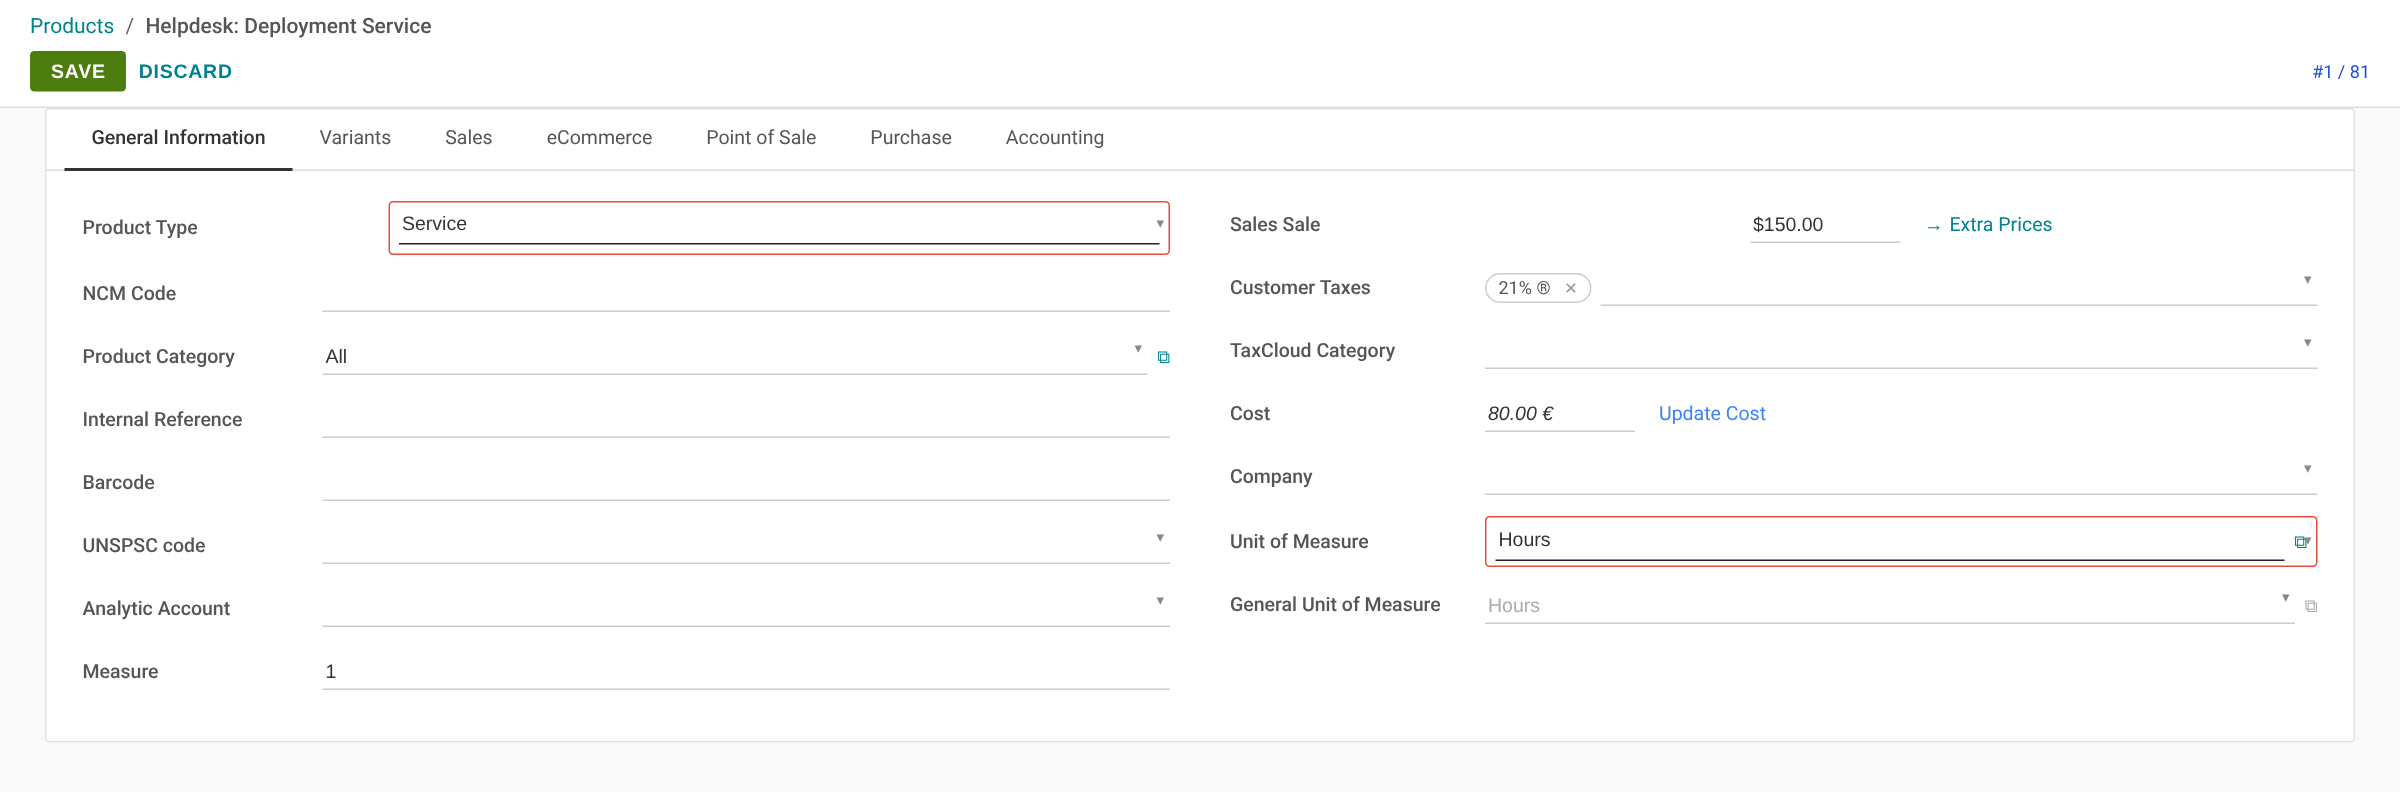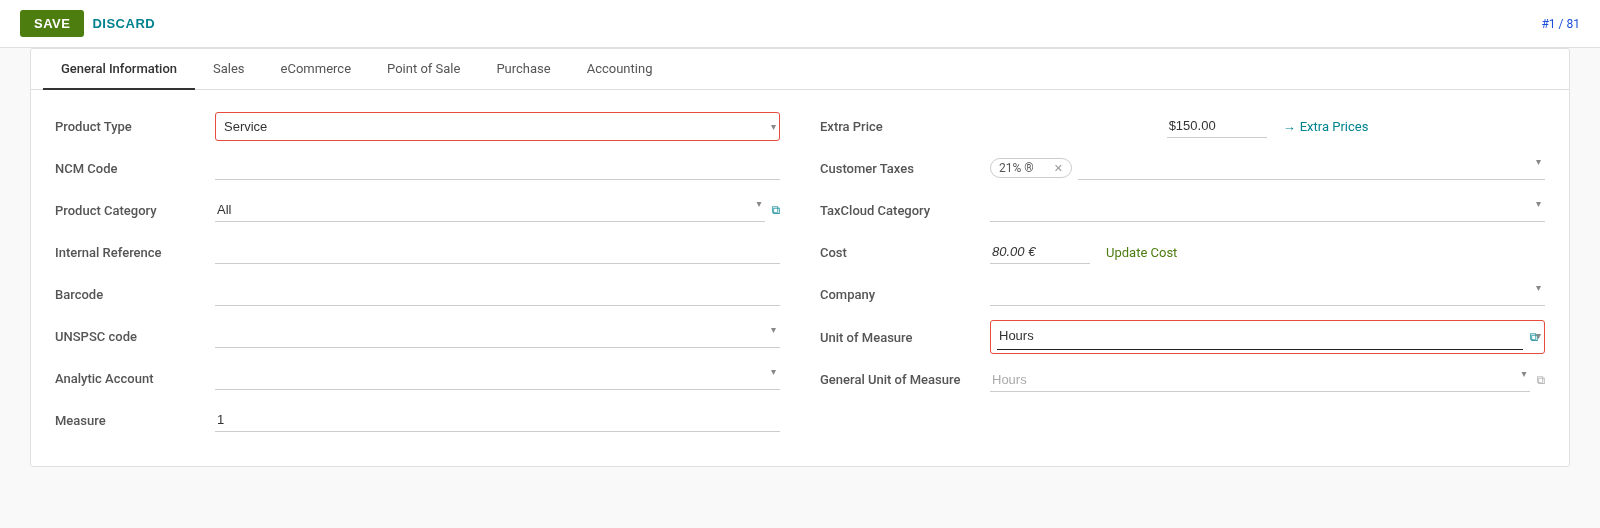--- a/index.html
+++ b/index.html
@@ -165,70 +165,76 @@
     }
     .tax-badge {
       display: inline-flex;
       align-items: flex-end;
       background: #fff;
       border: 1px solid #ccc;
       border-radius: 12px;
       padding: 2px 8px;
       font-size: 12px;
       color: #555;
-      gap: 20px;
+      gap: 9px;
     }
     .tax-badge .remove-x {
       color: #999;
       cursor: pointer;
       font-size: 11px;
     }
     .update-cost-link {
-      color: #4d7c0f;
+      color: #3b82f6;
       cursor: pointer;
       font-size: 13px;
       margin-left: 16px;
     }
     .uom-row {
       border: 1.5px solid #e74c3c;
       border-radius: 3px;
       padding: 3px 6px;
     }
   </style>
 </head>
 <body>
 
 <div class="top-bar">
+  <div class="breadcrumb">
+    <span style="color:#00838f;cursor:pointer;">Products</span>
+    <span class="sep">/</span>
+    <span class="current">Helpdesk: Deployment Service</span>
+  </div>
   <div class="toolbar">
     <div class="toolbar-left">
       <button class="btn-save">SAVE</button>
       <button class="btn-discard">DISCARD</button>
     </div>
     <div class="record-nav">#1 / 81</div>
   </div>
 </div>
 
 <div class="content-area">
   <div class="tabs">
     <div class="tab active">General Information</div>
+    <div class="tab">Variants</div>
     <div class="tab">Sales</div>
     <div class="tab">eCommerce</div>
     <div class="tab">Point of Sale</div>
     <div class="tab">Purchase</div>
     <div class="tab">Accounting</div>
   </div>
 
   <div class="form-body">
 
     <div class="form-col">
 
       <div class="form-row">
         <div class="form-label">Product Type</div>
         <div class="form-value">
-          <div class="field-row-highlighted" style="display:flex;flex-direction:row;">
+          <div class="field-row-highlighted" style="display:flex;flex-direction:column;margin-left:44px;">
             <div style="display:flex;align-items:center;">
               <select class="form-select">
                 <option>Service</option>
                 <option>Storable Product</option>
                 <option>Consumable</option>
               </select>
               <span class="select-arrow">▾</span>
             </div>
             <hr class="divider">
           </div>
@@ -294,21 +300,21 @@
         <div class="form-value">
           <input class="form-input" type="text" value="1" style="">
         </div>
       </div>
 
     </div>
 
     <div class="form-col right-col">
 
       <div class="form-row">
-        <div class="form-label">Extra Price</div>
+        <div class="form-label">Sales Sale</div>
         <div class="form-value">
           <div class="sales-price-row">
             <input class="form-input" type="text" value="$150.00" style="width: 100px;">
             <span class="extra-prices-link">
               <span>→</span>
               <span>Extra Prices</span>
             </span>
           </div>
         </div>
       </div>

